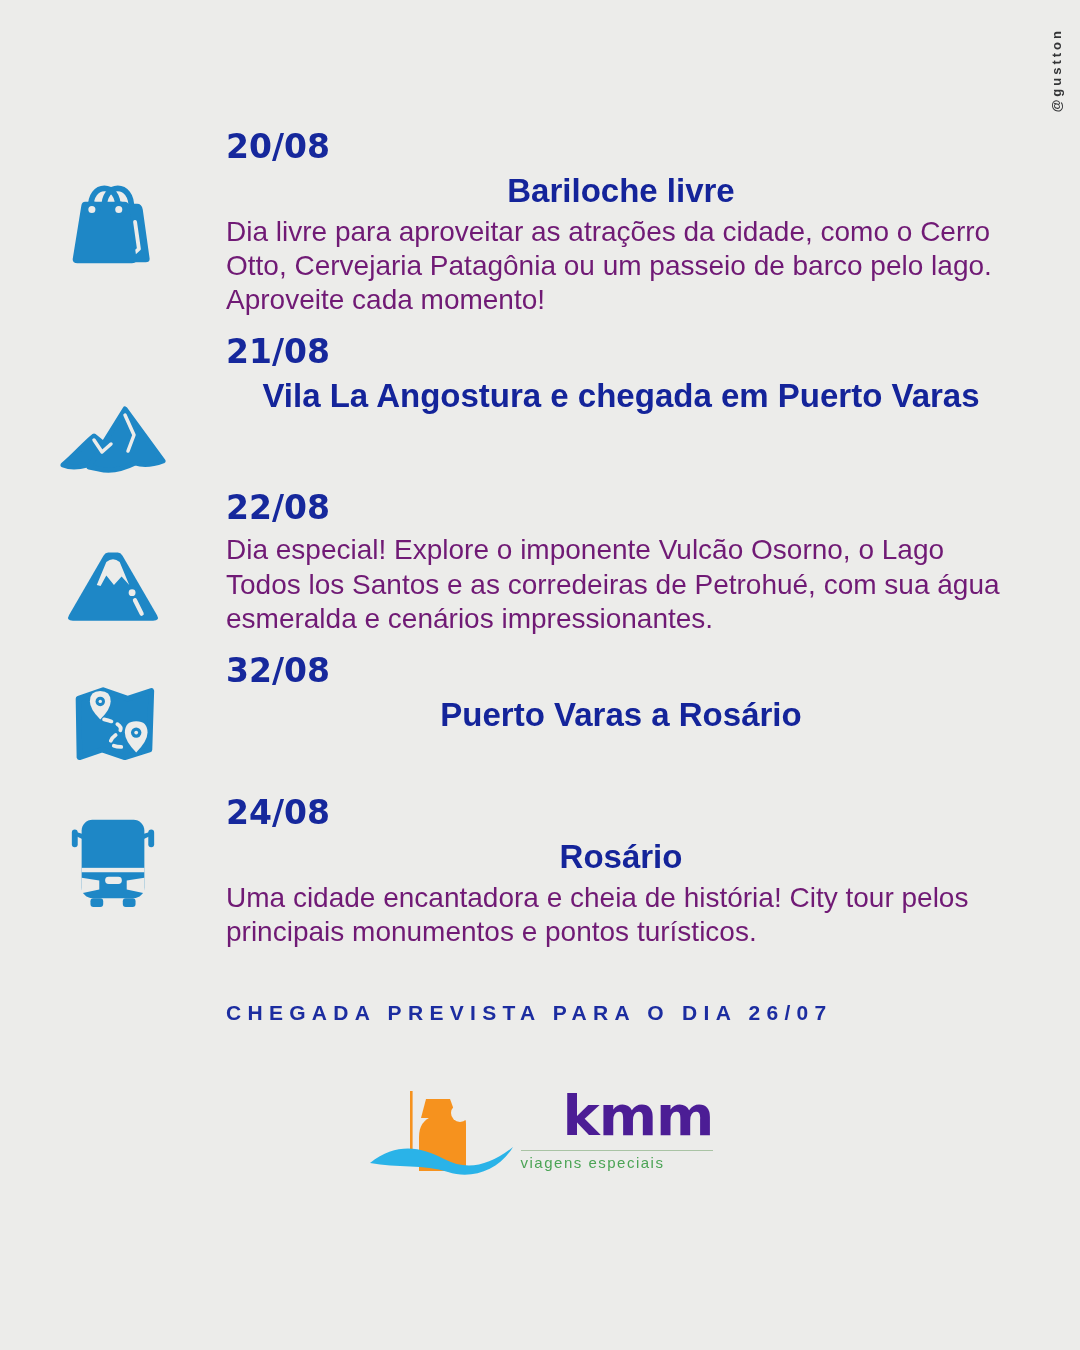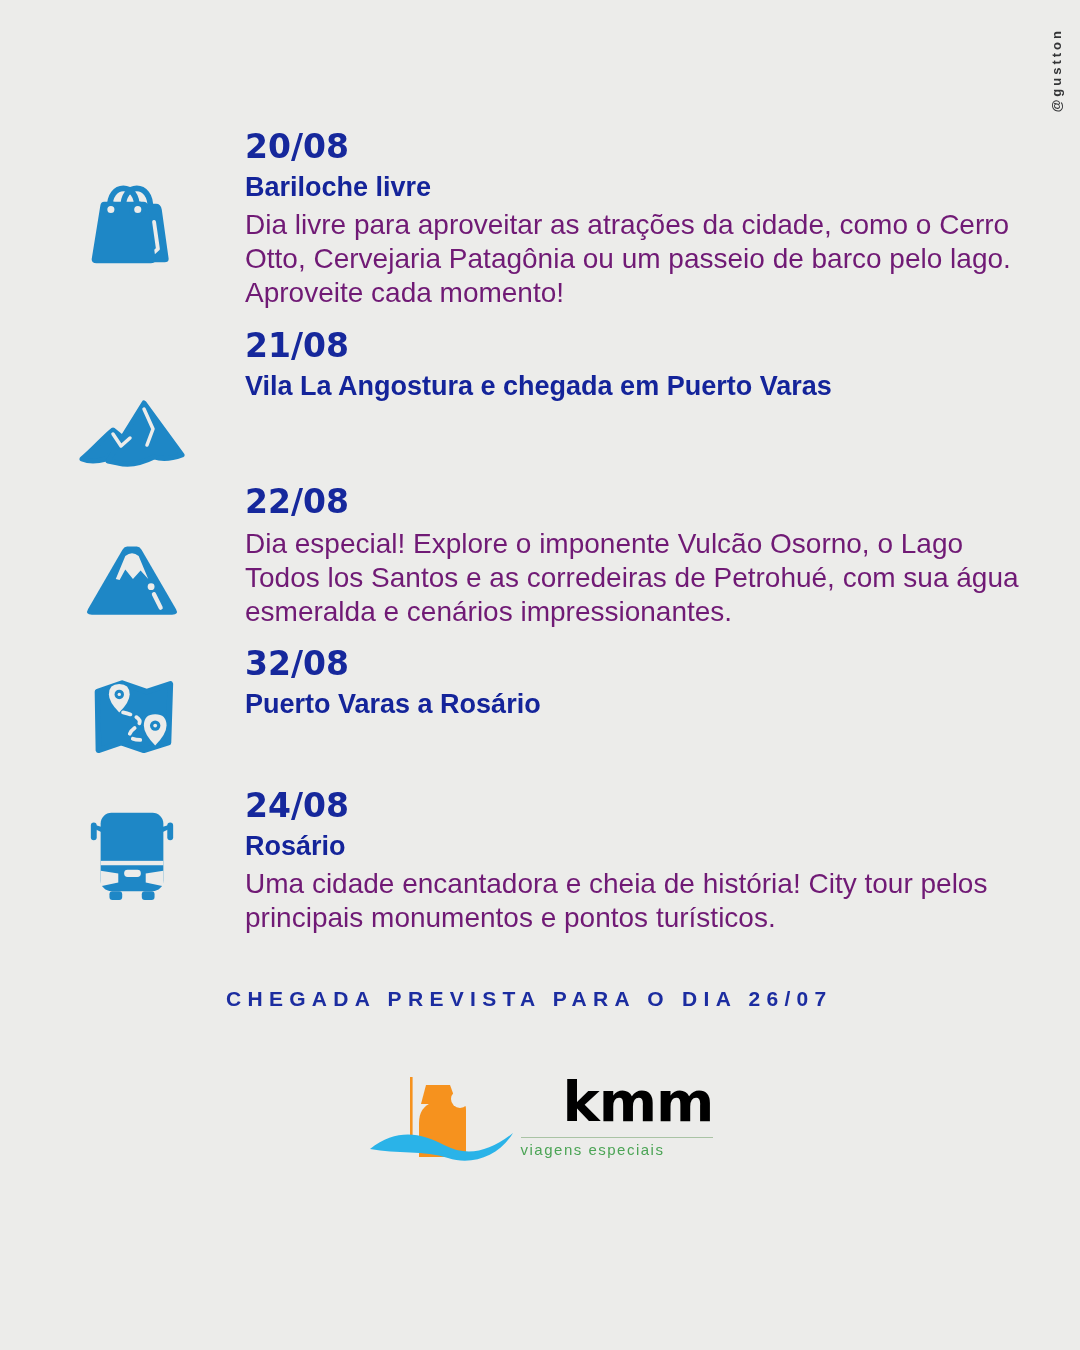--- a/index.html
+++ b/index.html
@@ -4,44 +4,44 @@
 <style>
   html,body{margin:0;padding:0;}
   body{font-family:"Liberation Sans",sans-serif;background:#e9e9e7;}
   .page{position:relative;width:1080px;height:1350px;background:#ececea;overflow:hidden;margin:0 auto;}
 
   
   .watermark{position:absolute;top:28px;right:16px;writing-mode:vertical-rl;transform:rotate(180deg);
     font-size:13px;font-weight:bold;letter-spacing:3px;color:#333436;}
 
   
-  .sections{padding-top:130px;padding-left:19px;}
+  .sections{padding-top:130px;}
   .item{display:flex;margin-bottom:18px;}
   .icon-cell{width:226px;flex:none;display:flex;justify-content:center;align-items:flex-start;}
   .text-cell{width:790px;}
   .date{margin:0 0 9px 0;font-family:"DejaVu Sans",sans-serif;font-weight:800;font-size:33px;line-height:1;color:#16289c;}
-  .title{margin:0 0 5px 0;font-weight:bold;font-size:27px;line-height:1.15;color:#14249a;}
+  .title{margin:0 0 5px 0;font-weight:bold;font-size:33px;line-height:1.15;color:#14249a;text-align:center;}
   .desc{margin:0;font-size:28px;line-height:1.22;color:#701a75;max-width:780px;}
 
   .off-bag{margin-top:42px;}
   .off-mtn{margin-top:64px;}
   .off-vol{margin-top:52px;}
   .off-map{margin-top:20px;}
   .off-bus{margin-top:12px;}
   .icon svg{display:block;}
 
   
   .footer{margin:52px 0 0 226px;}
   .note{margin:0 0 21px 0;font-weight:bold;font-size:21px;letter-spacing:0.30em;color:#1c2da0;}
 
   
   .logo{display:flex;justify-content:center;align-items:flex-start;margin-top:62px;}
   .logo-mark{flex:none;}
   .logo-text{margin-left:6px;margin-top:2px;display:flex;flex-direction:column;}
-  .logo-name{font-family:"DejaVu Sans",sans-serif;font-weight:bold;font-size:56px;line-height:0.95;color:#000000;letter-spacing:-1px;margin-left:42px;}
+  .logo-name{font-family:"DejaVu Sans",sans-serif;font-weight:bold;font-size:56px;line-height:0.95;color:#4c1d95;letter-spacing:-1px;margin-left:42px;}
   .logo-rule{height:1px;background:#a9c3a4;margin:8px 0 3px 0;}
   .logo-tagline{font-size:15px;letter-spacing:1.5px;color:#4ba455;}
 </style>
 </head>
 <body>
 
 <div class="page">
 
   <div class="watermark">@gustton</div>
 

